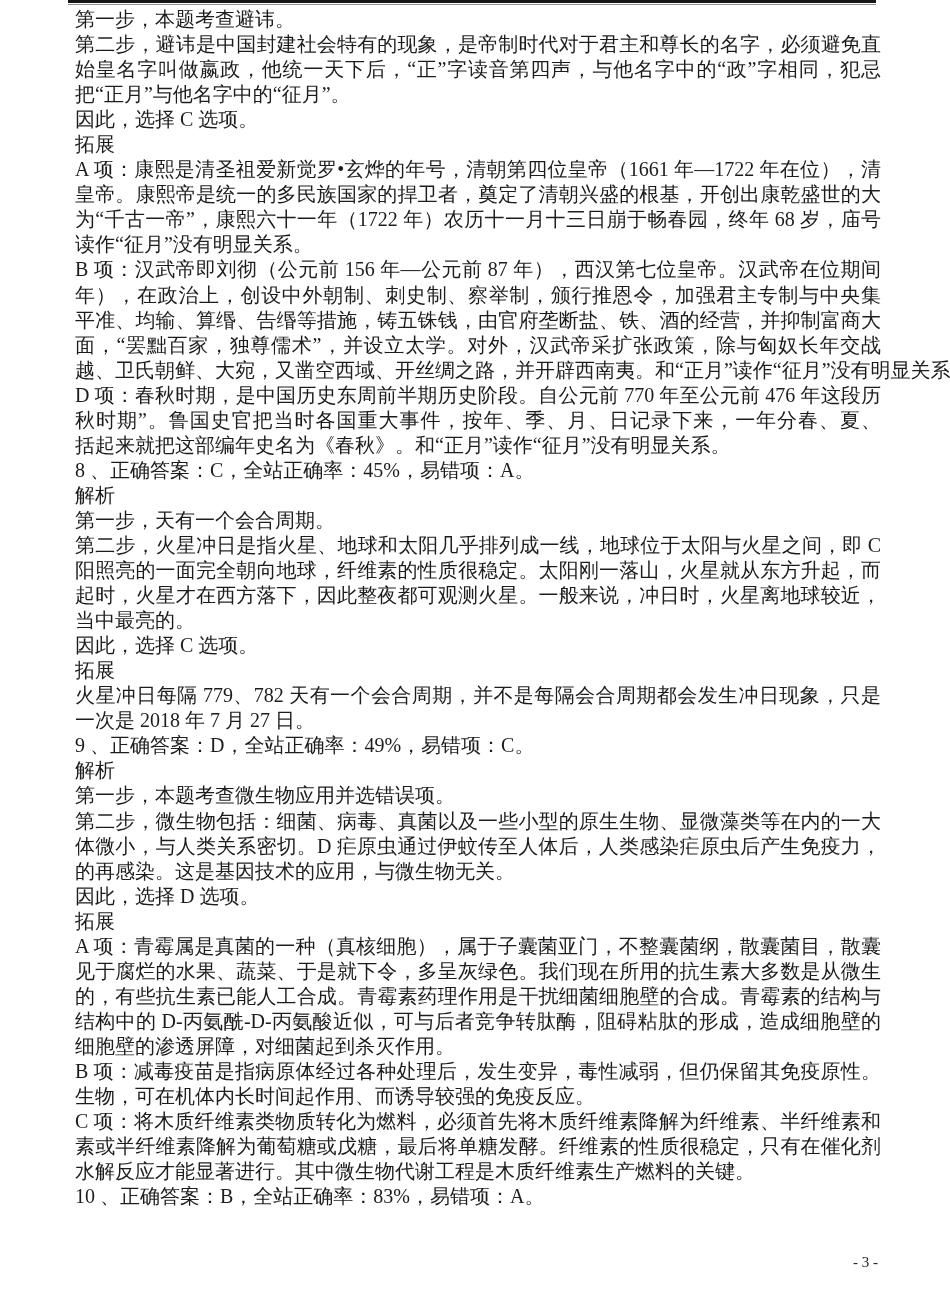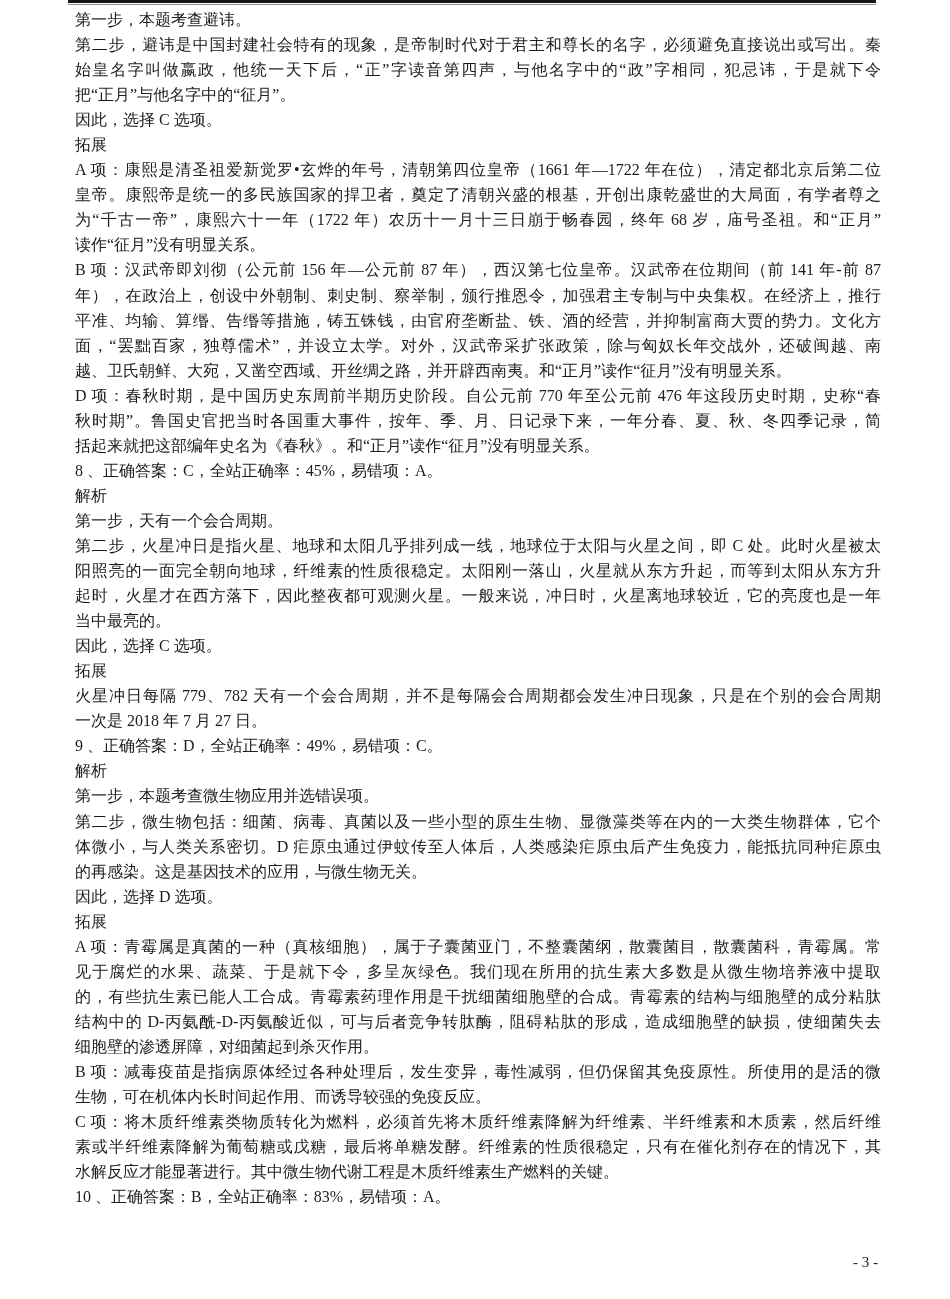--- a/index.html
+++ b/index.html
@@ -32,21 +32,21 @@
     left: 68px; top: 4px;
     width: 808px; height: 1px;
     background: #8f8f8f;
   }
   .doc-body {
     position: absolute;
     left: 75px; top: 7px;
     width: 806px;
   }
   .ln {
-    font-size: 16px;
+    font-size: 20px;
     height: 25.05px;
     line-height: 25.05px;
     white-space: nowrap;
     text-align: left;
   }
   .ln.fill {
     white-space: normal;
     overflow: hidden;
     text-align: justify;
     text-align-last: justify;

